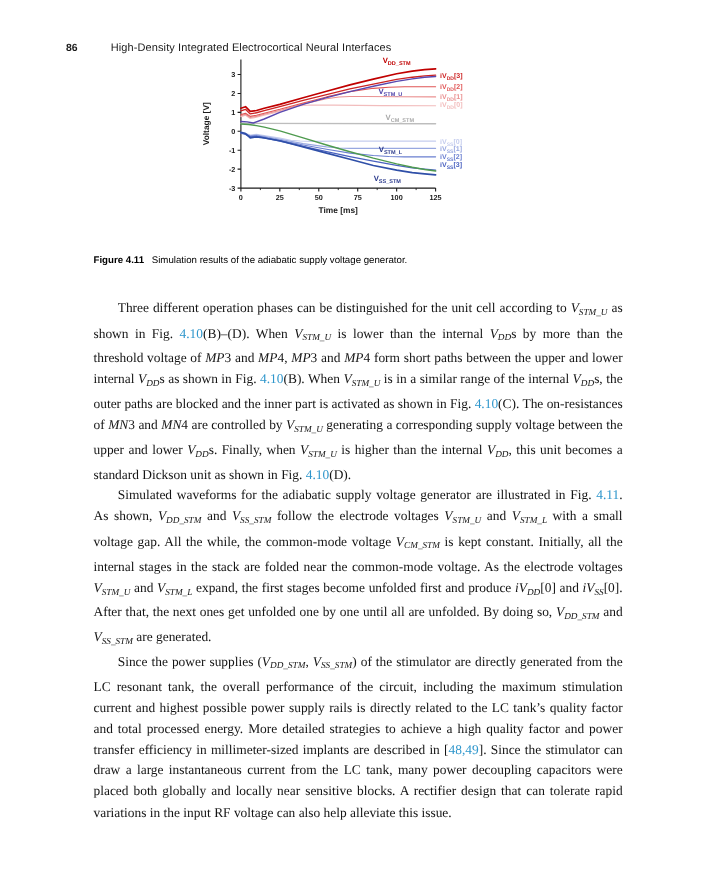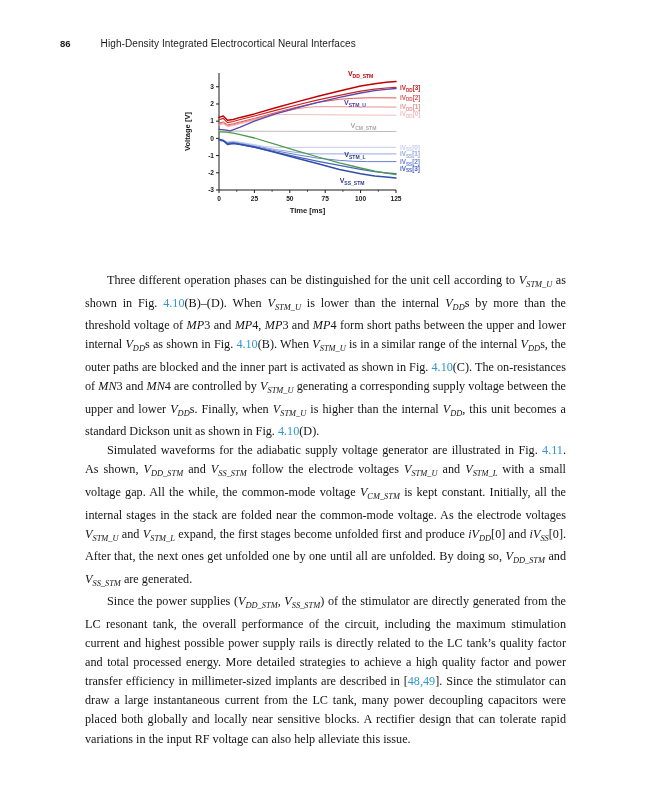--- a/index.html
+++ b/index.html
@@ -1,21 +1,21 @@
 <!DOCTYPE html>
 <html><head>
 <meta charset="utf-8">
 <style>
   html,body{margin:0;padding:0;background:#ffffff;}
   .page{position:relative;width:648px;height:800px;background:#ffffff;overflow:hidden;
         font-family:"Liberation Sans",sans-serif;color:#000;}
   .header{position:absolute;top:38px;left:60px;display:flex;align-items:baseline;gap:2px;}
   .page-num{font-size:9.5px;font-weight:bold;color:#1a1a1a;}
   .running-title{font-size:10px;color:#1a1a1a;letter-spacing:.1px;padding-left:28px;}
-  .figure-wrap{position:absolute;left:181px;top:65px;width:296px;height:166px;}
+  .figure-wrap{position:absolute;left:181px;top:46px;width:296px;height:166px;}
   .caption{position:absolute;left:85px;top:231px;width:478px;font-size:8.8px;color:#000;}
   .caption .cap-label{font-weight:bold;margin-right:7px;}
   .body-text{position:absolute;left:85px;top:271px;width:481px;
              font-family:Liberation Serif, serif;font-size:12.2px;line-height:19.1px;
              text-align:justify;color:#141414;}
   .body-text p{margin:0;text-indent:22px;}
   .mi{font-style:italic;}
   .msub{font-style:italic;font-size:8.4px;vertical-align:-2.5px;}
   .mlink{color:#2e96cc;text-decoration:none;cursor:pointer;}
   svg text{font-family:"Liberation Sans",sans-serif;}
@@ -89,20 +89,23 @@
         <text x="219" y="34.63235294117648" text-anchor="start" font-size="6.4" font-weight="bold" fill="#e05555"><tspan>iV</tspan><tspan dy="1.8" font-size="4.608">DD</tspan><tspan dy="-1.8" font-size="6.4">[2]</tspan></text>
         <text x="219" y="43.75147058823529" text-anchor="start" font-size="6.4" font-weight="bold" fill="#ea9191"><tspan>iV</tspan><tspan dy="1.8" font-size="4.608">DD</tspan><tspan dy="-1.8" font-size="6.4">[1]</tspan></text>
         <text x="219" y="51.49411764705883" text-anchor="start" font-size="6.4" font-weight="bold" fill="#f2bdbd"><tspan>iV</tspan><tspan dy="1.8" font-size="4.608">DD</tspan><tspan dy="-1.8" font-size="6.4">[0]</tspan></text>
         <text x="219" y="84.5294117647059" text-anchor="start" font-size="6.4" font-weight="bold" fill="#c5cdee"><tspan>iV</tspan><tspan dy="1.8" font-size="4.608">SS</tspan><tspan dy="-1.8" font-size="6.4">[0]</tspan></text>
         <text x="219" y="91.41176470588235" text-anchor="start" font-size="6.4" font-weight="bold" fill="#98a8e0"><tspan>iV</tspan><tspan dy="1.8" font-size="4.608">SS</tspan><tspan dy="-1.8" font-size="6.4">[1]</tspan></text>
         <text x="219" y="98.81029411764708" text-anchor="start" font-size="6.4" font-weight="bold" fill="#6a7fd0"><tspan>iV</tspan><tspan dy="1.8" font-size="4.608">SS</tspan><tspan dy="-1.8" font-size="6.4">[2]</tspan></text>
         <text x="219" y="105.69264705882352" text-anchor="start" font-size="6.4" font-weight="bold" fill="#4a62c0"><tspan>iV</tspan><tspan dy="1.8" font-size="4.608">SS</tspan><tspan dy="-1.8" font-size="6.4">[3]</tspan></text>
       </svg>
   </div>
 
+  <div class="caption">
+    <span class="cap-label">Figure 4.11</span><span>Simulation results of the adiabatic supply voltage generator.</span>
+  </div>
 
   <div class="body-text" id="body-text">
       <p><span>Three different operation phases can be distinguished for the unit cell according to </span><span class="mi">V</span><span class="msub">STM_U</span><span> as shown in Fig. </span><a class="mlink" style="color: rgb(46, 150, 204);">4.10</a><span>(B)–(D). When </span><span class="mi">V</span><span class="msub">STM_U</span><span> is lower than the internal </span><span class="mi">V</span><span class="msub">DD</span><span>s by more than the threshold voltage of </span><span class="mi">MP</span><span>3 and </span><span class="mi">MP</span><span>4, </span><span class="mi">MP</span><span>3 and </span><span class="mi">MP</span><span>4 form short paths between the upper and lower internal </span><span class="mi">V</span><span class="msub">DD</span><span>s as shown in Fig. </span><a class="mlink" style="color: rgb(46, 150, 204);">4.10</a><span>(B). When </span><span class="mi">V</span><span class="msub">STM_U</span><span> is in a similar range of the internal </span><span class="mi">V</span><span class="msub">DD</span><span>s, the outer paths are blocked and the inner part is activated as shown in Fig. </span><a class="mlink" style="color: rgb(46, 150, 204);">4.10</a><span>(C). The on-resistances of </span><span class="mi">MN</span><span>3 and </span><span class="mi">MN</span><span>4 are controlled by </span><span class="mi">V</span><span class="msub">STM_U</span><span> generating a corresponding supply voltage between the upper and lower </span><span class="mi">V</span><span class="msub">DD</span><span>s. Finally, when </span><span class="mi">V</span><span class="msub">STM_U</span><span> is higher than the internal </span><span class="mi">V</span><span class="msub">DD</span><span>, this unit becomes a standard Dickson unit as shown in Fig. </span><a class="mlink" style="color: rgb(46, 150, 204);">4.10</a><span>(D).</span></p>
       <p><span>Simulated waveforms for the adiabatic supply voltage generator are illustrated in Fig. </span><a class="mlink" style="color: rgb(46, 150, 204);">4.11</a><span>. As shown, </span><span class="mi">V</span><span class="msub">DD_STM</span><span> and </span><span class="mi">V</span><span class="msub">SS_STM</span><span> follow the electrode voltages </span><span class="mi">V</span><span class="msub">STM_U</span><span> and </span><span class="mi">V</span><span class="msub">STM_L</span><span> with a small voltage gap. All the while, the common-mode voltage </span><span class="mi">V</span><span class="msub">CM_STM</span><span> is kept constant. Initially, all the internal stages in the stack are folded near the common-mode voltage. As the electrode voltages </span><span class="mi">V</span><span class="msub">STM_U</span><span> and </span><span class="mi">V</span><span class="msub">STM_L</span><span> expand, the first stages become unfolded first and produce </span><span class="mi">iV</span><span class="msub">DD</span><span>[0] and </span><span class="mi">iV</span><span class="msub">SS</span><span>[0]. After that, the next ones get unfolded one by one until all are unfolded. By doing so, </span><span class="mi">V</span><span class="msub">DD_STM</span><span> and </span><span class="mi">V</span><span class="msub">SS_STM</span><span> are generated.</span></p>
       <p><span>Since the power supplies (</span><span class="mi">V</span><span class="msub">DD_STM</span><span>, </span><span class="mi">V</span><span class="msub">SS_STM</span><span>) of the stimulator are directly generated from the LC resonant tank, the overall performance of the circuit, including the maximum stimulation current and highest possible power supply rails is directly related to the LC tank’s quality factor and total processed energy. More detailed strategies to achieve a high quality factor and power transfer efficiency in millimeter-sized implants are described in [</span><a class="mlink" style="color: rgb(46, 150, 204);">48,49</a><span>]. Since the stimulator can draw a large instantaneous current from the LC tank, many power decoupling capacitors were placed both globally and locally near sensitive blocks. A rectifier design that can tolerate rapid variations in the input RF voltage can also help alleviate this issue.</span></p>
     </div>
 
 </div>
 
 </body></html>

